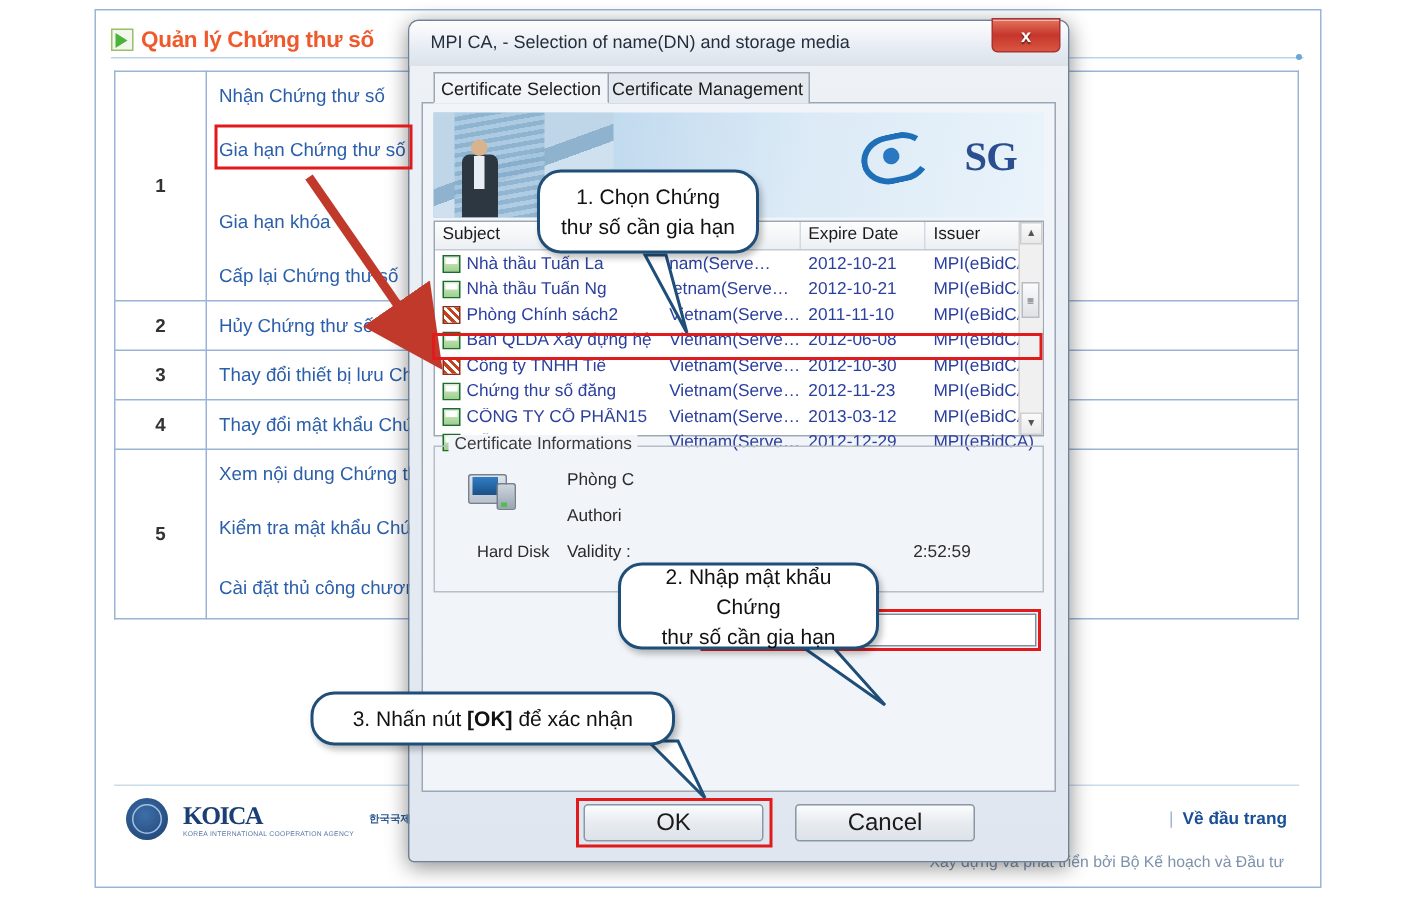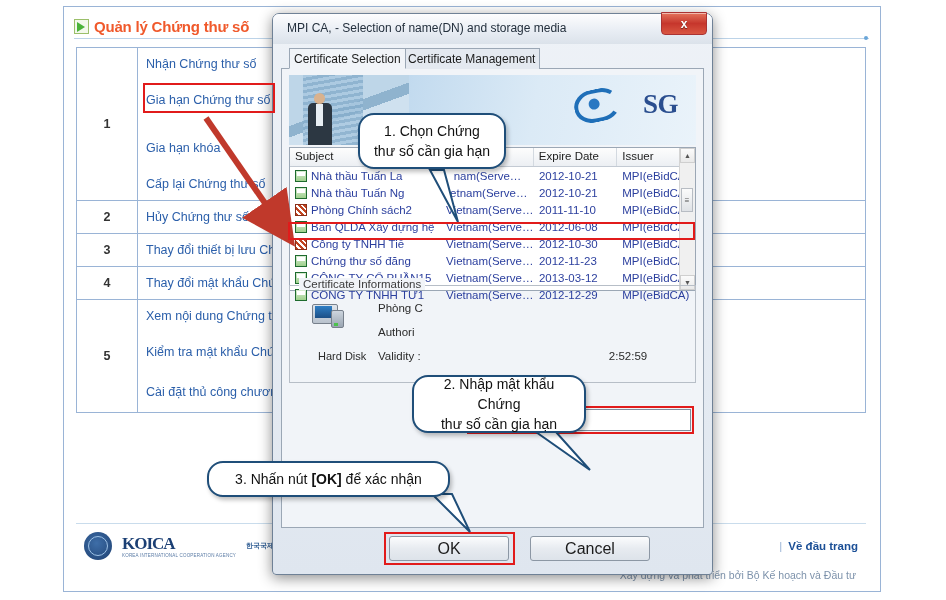--- a/index.html
+++ b/index.html
@@ -77,37 +77,37 @@
   .p-shirt{position:absolute;left:9px;top:11px;width:7px;height:22px;background:#e8eef3;}
   .sg-logo{position:absolute;right:18px;top:14px;display:flex;gap:23px;}
   .sg-eye{width:38px;height:25px;border-radius:50%/60%;border:4px solid #1f6fb8;border-right-color:transparent;position:relative;transform:rotate(-12deg);}
   .sg-eye:after{content:"";position:absolute;left:11px;top:5px;width:11px;height:11px;border-radius:50%;background:#2a78c2;}
   .sg-txt{font-family:"Liberation Serif",serif;font-size:27px;font-weight:bold;color:#2a4e8f;letter-spacing:-.5px;}
 
   
   .list{position:absolute;left:7px;top:78px;right:7px;height:144px;background:#fff;border:1px solid #9ba7b5;box-sizing:border-box;}
   .lhead{display:flex;height:18px;background:linear-gradient(#fdfdfd,#eceff3);border-bottom:1px solid #c3cad3;font-size:11.5px;color:#1b1b1b;}
   .lhead div{padding:2px 5px;border-right:1px solid #d3d9e0;box-sizing:border-box;}
-  .c1{width:160px;} .c2{width:98px;text-align:center;} .c3{width:88px;} .c4{width:82px;}
+  .c1{width:160px;} .c2{width:98px;} .c3{width:88px;} .c4{width:82px;}
   .lrow{display:flex;height:17px;align-items:center;font-size:11.5px;color:#2b3f9e;position:relative;}
   .lrow>div{padding:0 5px;box-sizing:border-box;overflow:hidden;white-space:nowrap;}
   .lrow .c1{display:flex;align-items:center;gap:4px;}
   .cert-ico{width:12px;height:12px;border:1px solid #1e6b2e;background:linear-gradient(#d8ecd2,#9ed08c);position:relative;flex:none;box-sizing:border-box;}
   .cert-ico:after{content:"";position:absolute;left:1px;top:1px;right:1px;height:4px;background:#fff;}
   .cert-ico.red{border-color:#8b2f18;background:linear-gradient(#fff,#f3ddd4);}
   .cert-ico.red:after{content:"";left:0;top:0;right:0;bottom:0;height:auto;
         background:repeating-linear-gradient(45deg,#c1441f 0 2px,#fff 2px 4px);}
   .sel-row{background:#fff;}
   .lscroll{position:absolute;right:0;top:0;width:15px;bottom:0;background:#f0f0f0;border-left:1px solid #d4d4d4;}
   .sbtn{height:15px;display:flex;align-items:center;justify-content:center;font-size:7px;color:#555;background:linear-gradient(#fbfbfb,#e9e9e9);border:1px solid #cfcfcf;box-sizing:border-box;}
   .sthumb{position:absolute;left:1px;top:40px;width:12px;height:24px;background:linear-gradient(#fbfbfb,#dfe2e6);border:1px solid #b7bcc3;display:flex;align-items:center;justify-content:center;font-size:8px;color:#555;box-sizing:border-box;}
   .sbtn.bot{position:absolute;bottom:0;left:0;right:0;}
 
   
-  .gbox{position:absolute;left:7px;top:216px;right:7px;height:98px;border:1px solid #b7bec7;box-sizing:border-box;}
+  .gbox{position:absolute;left:7px;top:228px;right:7px;height:98px;border:1px solid #b7bec7;box-sizing:border-box;}
   .gtitle{position:absolute;left:9px;top:-8px;background:#f1f4f8;padding:0 4px;font-size:11.5px;color:#3b3b3b;}
   .hd-ico{position:absolute;left:22px;top:16px;width:34px;height:28px;}
   .hd-mon{position:absolute;left:0;top:2px;width:26px;height:20px;background:linear-gradient(#dfe5ec,#b9c2cd);border:1px solid #77808c;border-radius:2px;box-sizing:border-box;}
   .hd-scr{position:absolute;left:3px;top:4px;width:17px;height:12px;background:linear-gradient(#2f7ec4,#1c4f86);}
   .hd-tow{position:absolute;left:19px;top:8px;width:13px;height:18px;background:linear-gradient(#cdd5de,#9aa5b2);border:1px solid #77808c;border-radius:2px;box-sizing:border-box;}
   .hd-led{position:absolute;left:22px;top:21px;width:4px;height:3px;background:#4cc24c;}
   .hd-lbl{position:absolute;left:6px;top:48px;font-size:11px;color:#2b2b2b;white-space:nowrap;}
   .ginfo{position:absolute;left:88px;top:10px;right:8px;font-size:11.5px;color:#2b2b2b;line-height:24px;}
   .ginfo .row span.k{display:inline-block;}
   .ginfo .val{color:#2b2b2b;}

